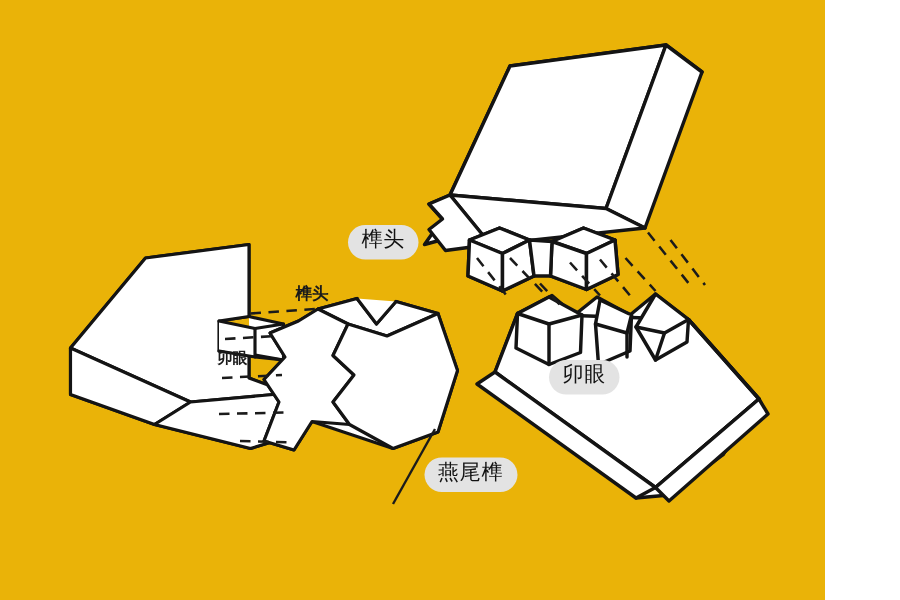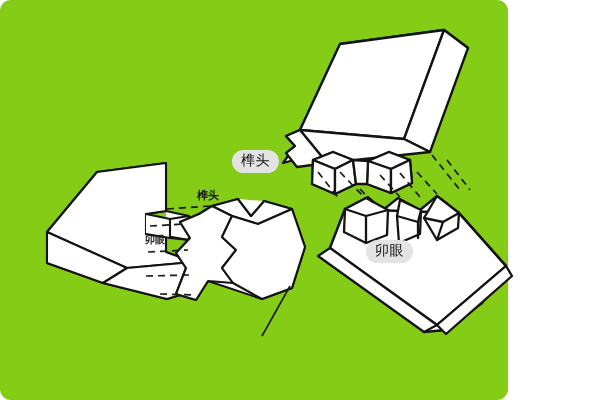--- a/index.html
+++ b/index.html
@@ -9,24 +9,23 @@
     background: #ffffff;
   }
   body {
     width: 600px;
     height: 400px;
     overflow: hidden;
     font-family: "DejaVu Sans", "Liberation Sans", sans-serif;
   }
   #diagram-root {
     position: relative;
-    width: 508px;
-    height: 400px;
-    background: #84cc16;
-    border-radius: 11px;
+    width: 550px;
+    height: 400px;
+    background: #eab308;
   }
   #diagram-svg {
     position: absolute;
     left: 0;
     top: 0;
     width: 600px;
     height: 400px;
     display: block;
   }
   .badge-layer {
@@ -242,19 +241,20 @@
       <line x1="432" y1="155" x2="460" y2="190"></line>
       <line x1="447" y1="160" x2="470" y2="190"></line>
     </g>
   </svg>
 
   <div class="badge-layer">
     <div class="badge badge-tenon-main">榫头</div>
 
     <div class="badge badge-mortise-main">卯眼</div>
 
+    <div class="badge badge-dovetail">燕尾榫</div>
 
     <div class="plain-label label-tenon-small">榫头</div>
 
     <div class="plain-label label-mortise-small">卯眼</div>
   </div>
 
 </div>
 
 </body></html>

